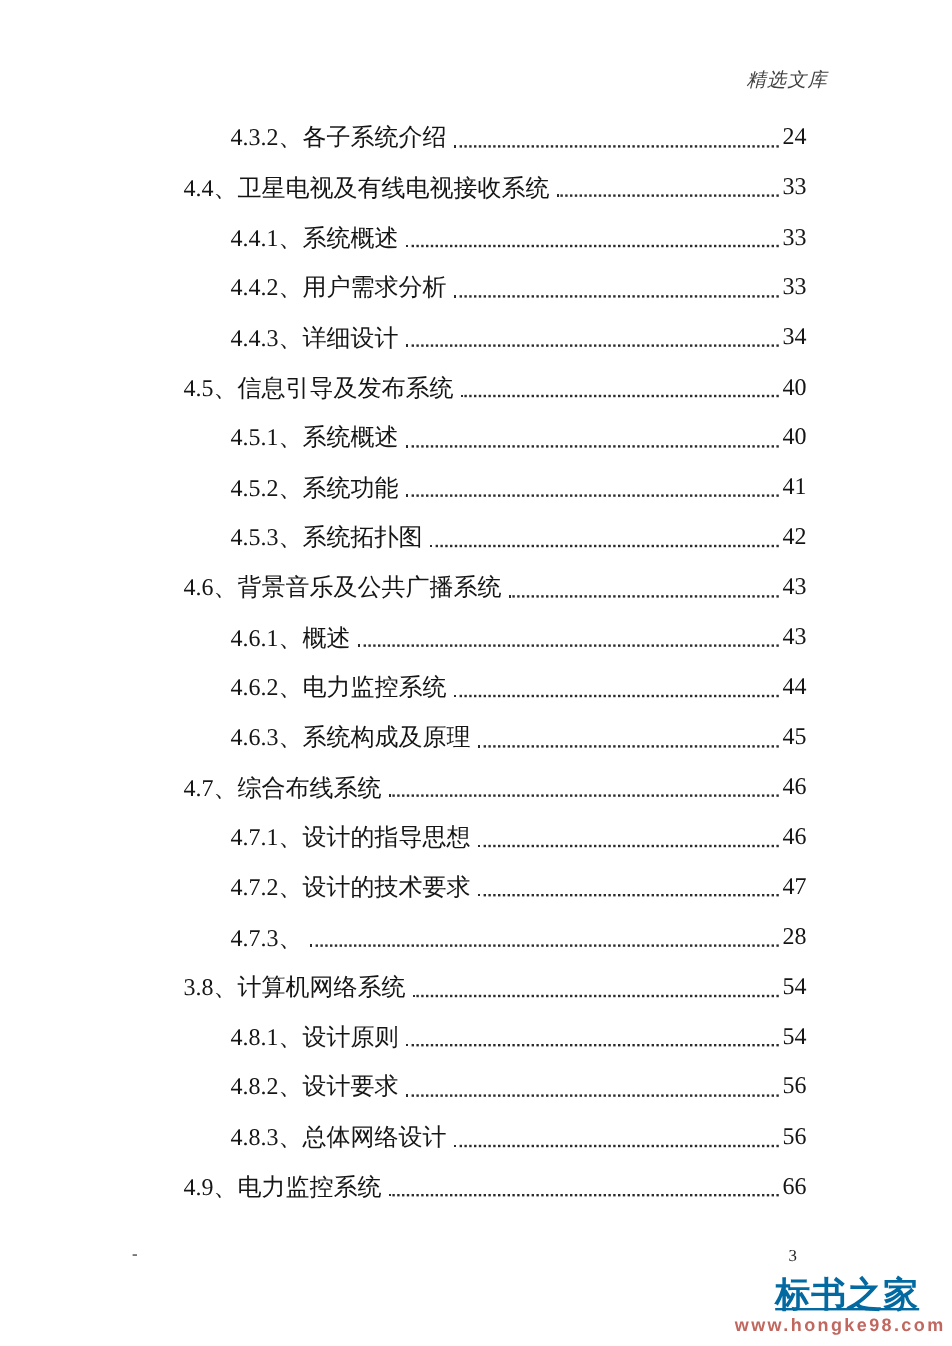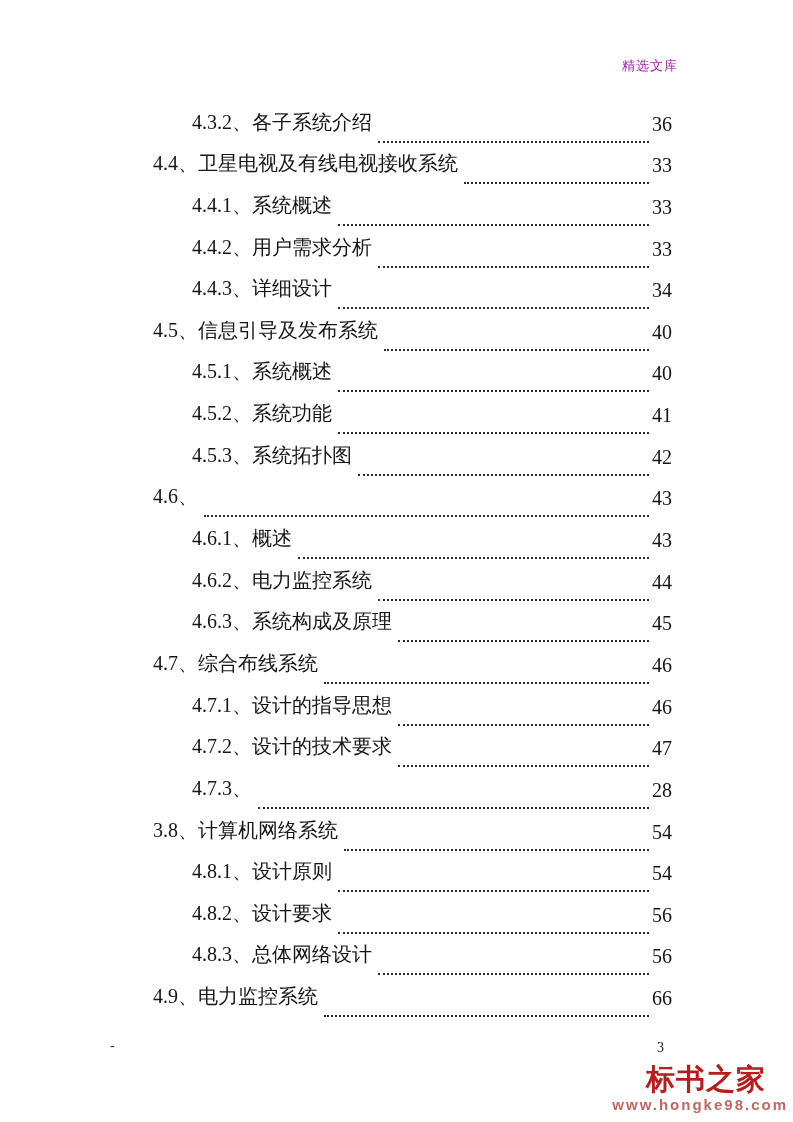--- a/index.html
+++ b/index.html
@@ -7,33 +7,34 @@
     width: 793px; height: 1122px;
     background: #ffffff;
     position: relative;
     overflow: hidden;
     font-family: "Liberation Serif", "DejaVu Serif", serif;
     color: #151515;
   }
   .page-header {
     position: absolute;
     top: 57px; left: 622px;
-    font-size: 13px;
+    font-size: 16px;
     letter-spacing: 1px;
-    color: #a21caf;
+    color: #404040;
+    font-style: italic;
   }
   .toc {
     position: absolute;
     top: 94px; left: 153px;
     width: 519px;
   }
   .toc-row {
     height: 41.65px;
     display: flex;
-    align-items: flex-end;
+    align-items: center;
     font-size: 20px;
     white-space: nowrap;
   }
   .toc-row.level-2 { padding-left: 39px; }
   .toc-num { flex: none; }
   .toc-title { flex: none; }
   .leader {
     flex: 1 1 auto;
     height: 0;
     border-bottom: 2px dotted #2b2b2b;
@@ -80,21 +81,21 @@
 <body>
 
 <div class="page-header">精选文库</div>
 
 <div class="toc">
 
     <div class="toc-row level-2">
       <span class="toc-num">4.3.2、</span>
       <span class="toc-title">各子系统介绍</span>
       <span class="leader"></span>
-      <span class="toc-page">36</span>
+      <span class="toc-page">24</span>
     </div>
 
     <div class="toc-row">
       <span class="toc-num">4.4、</span>
       <span class="toc-title">卫星电视及有线电视接收系统</span>
       <span class="leader"></span>
       <span class="toc-page">33</span>
     </div>
 
     <div class="toc-row level-2">
@@ -141,20 +142,21 @@
 
     <div class="toc-row level-2">
       <span class="toc-num">4.5.3、</span>
       <span class="toc-title">系统拓扑图</span>
       <span class="leader"></span>
       <span class="toc-page">42</span>
     </div>
 
     <div class="toc-row">
       <span class="toc-num">4.6、</span>
+      <span class="toc-title">背景音乐及公共广播系统</span>
       <span class="leader"></span>
       <span class="toc-page">43</span>
     </div>
 
     <div class="toc-row level-2">
       <span class="toc-num">4.6.1、</span>
       <span class="toc-title">概述</span>
       <span class="leader"></span>
       <span class="toc-page">43</span>
     </div>
@@ -234,15 +236,15 @@
       <span class="leader"></span>
       <span class="toc-page">66</span>
     </div>
   </div>
 
 <div class="footer-dash">-</div>
 
 <div class="footer-pagenum">3</div>
 
 <div class="watermark">
-  <div class="wm-logo" style="color: #b91c1c;">标书之家</div>
+  <div class="wm-logo" style="color: #0369a1; text-decoration: underline;">标书之家</div>
   <div class="wm-url" style="color: rgb(192, 103, 95);">www.hongke98.com</div>
 </div>
 
 </body></html>

